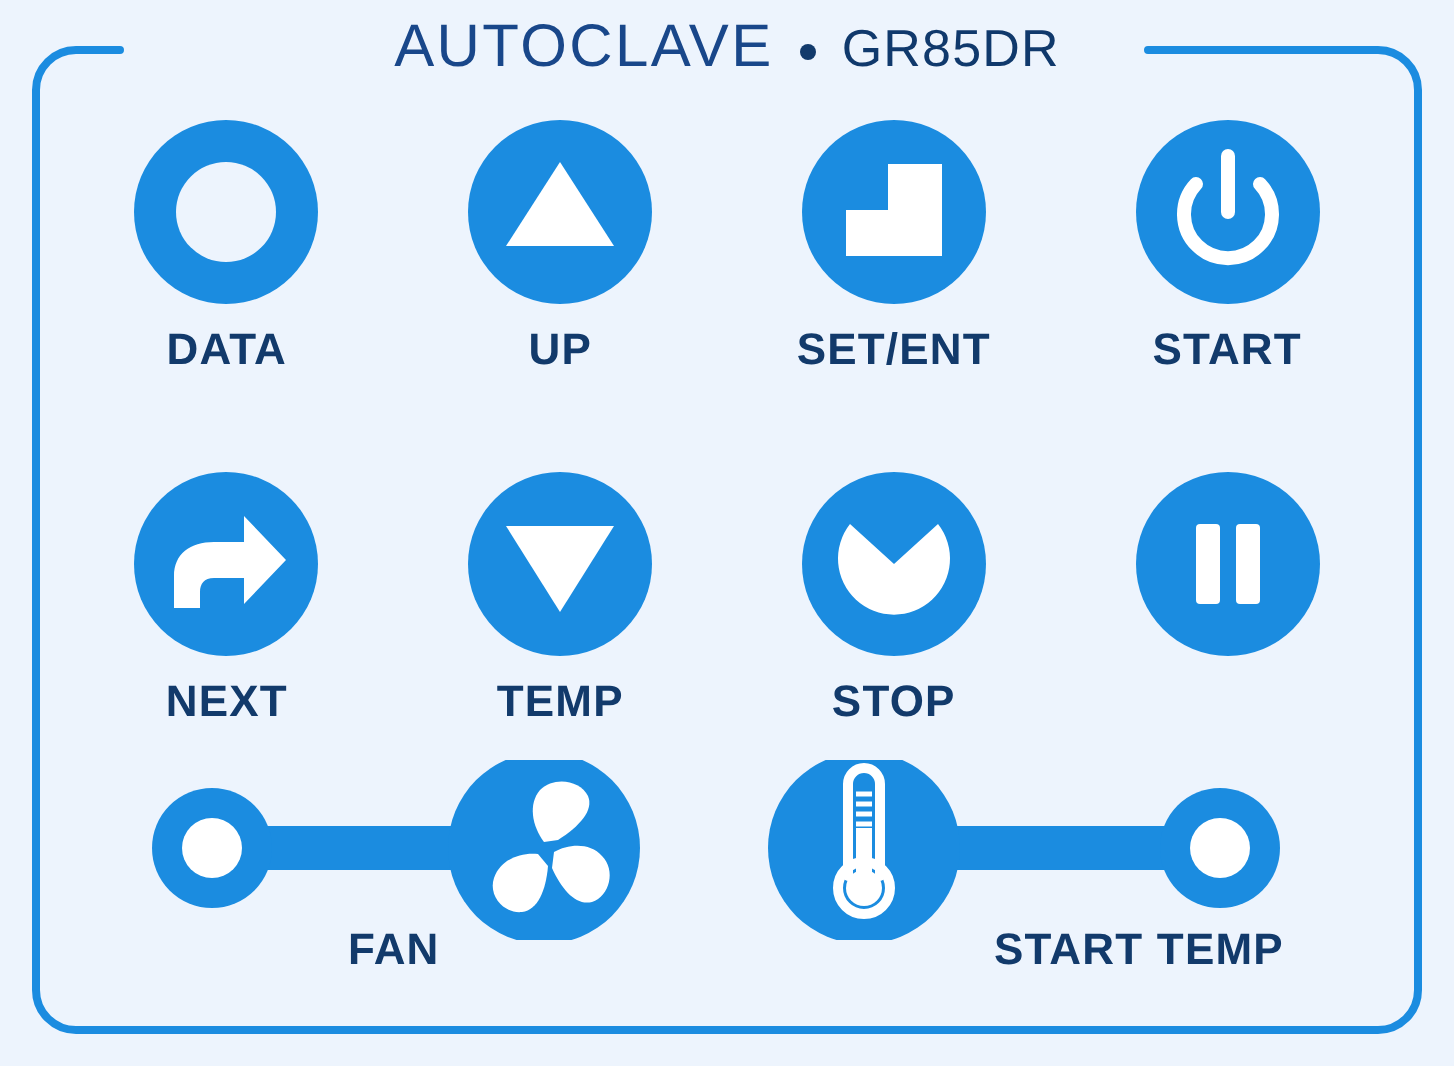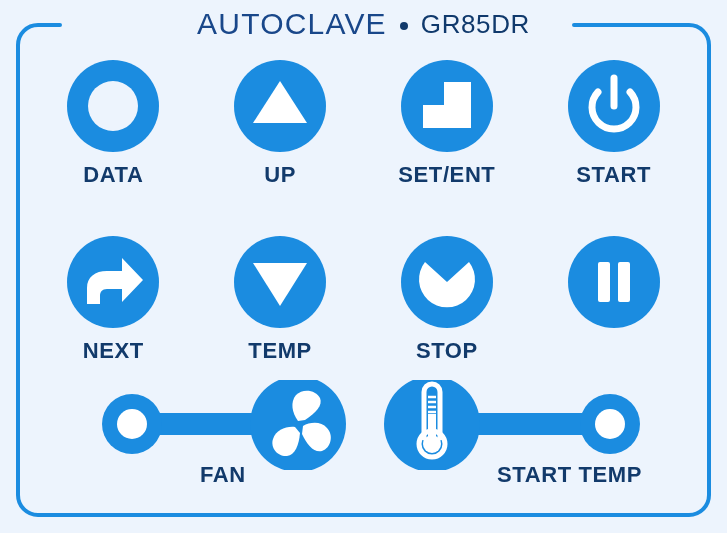--- a/index.html
+++ b/index.html
@@ -112,21 +112,21 @@
     position: absolute;
     left: 30px;
     top: 380px;
     width: 667px;
     height: 120px;
   }
   .connector {
     position: absolute;
     top: 0;
   }
-  .conn-fan { left: 72px; }
+  .conn-fan { left: 46px; }
   .conn-temp { left: 340px; }
 
   .conn-label {
     position: absolute;
     font-size: 22px;
     font-weight: 700;
     letter-spacing: 0.6px;
     color: #123a6b;
     white-space: nowrap;
   }

